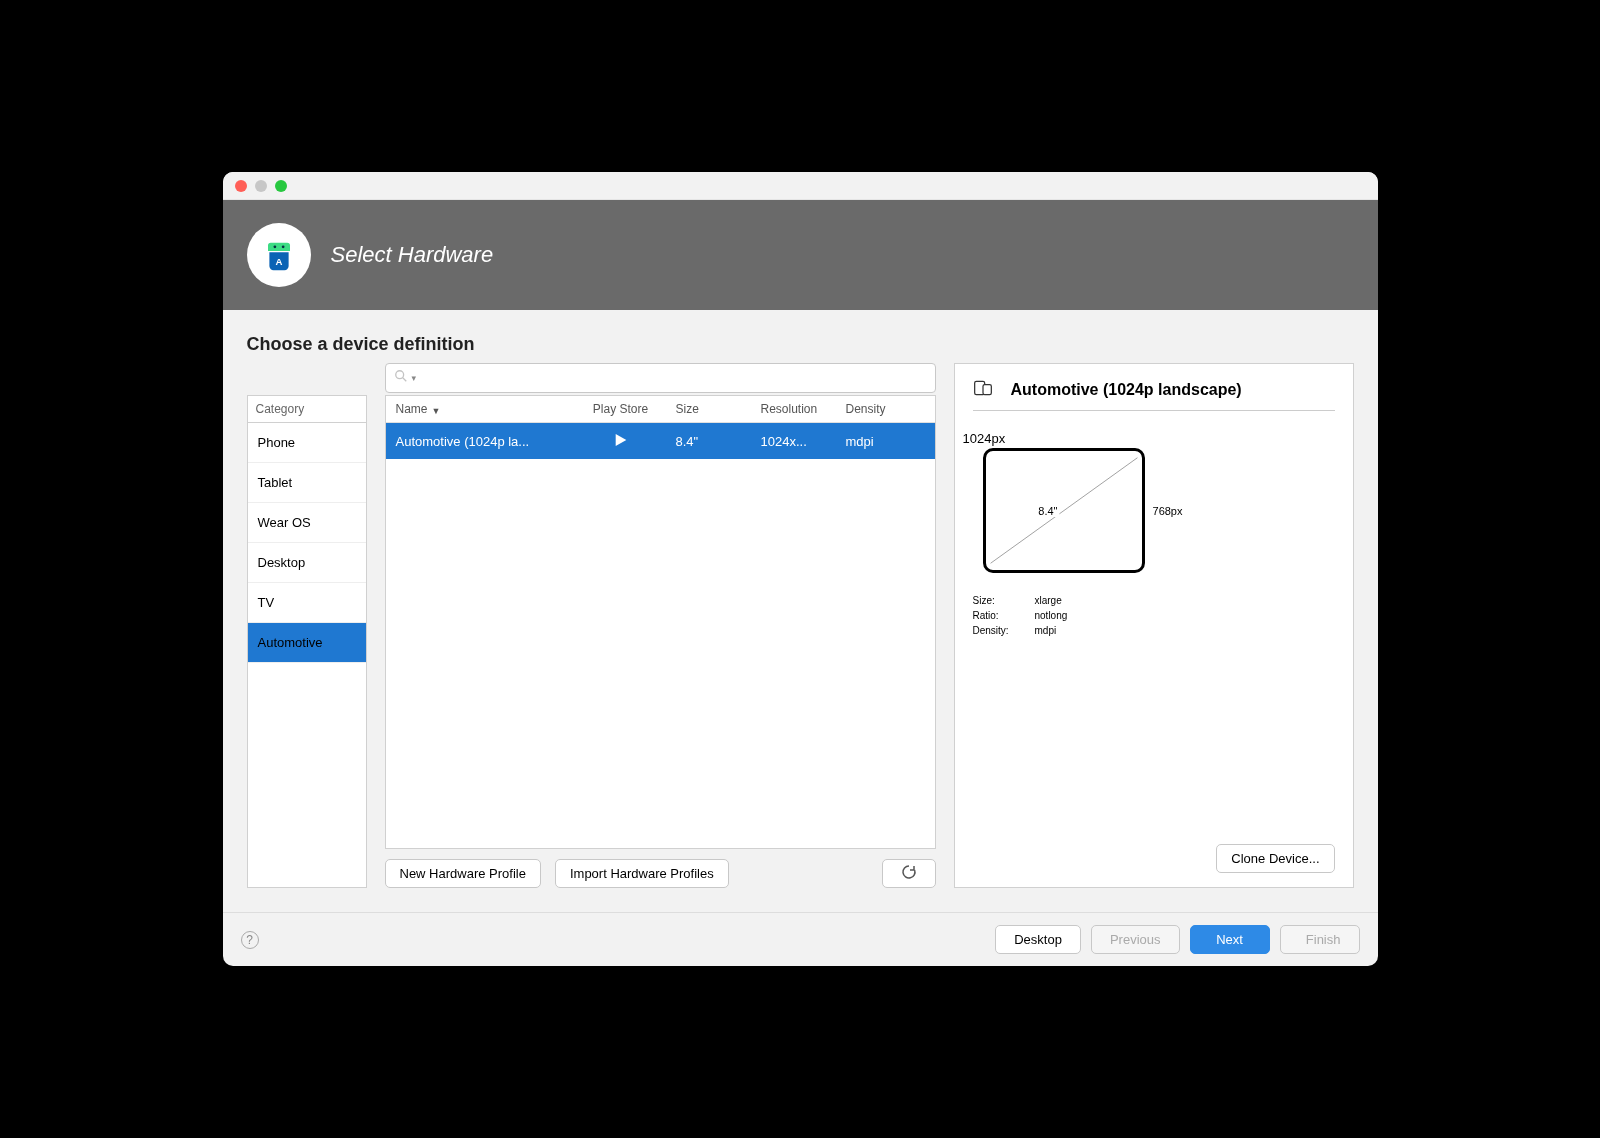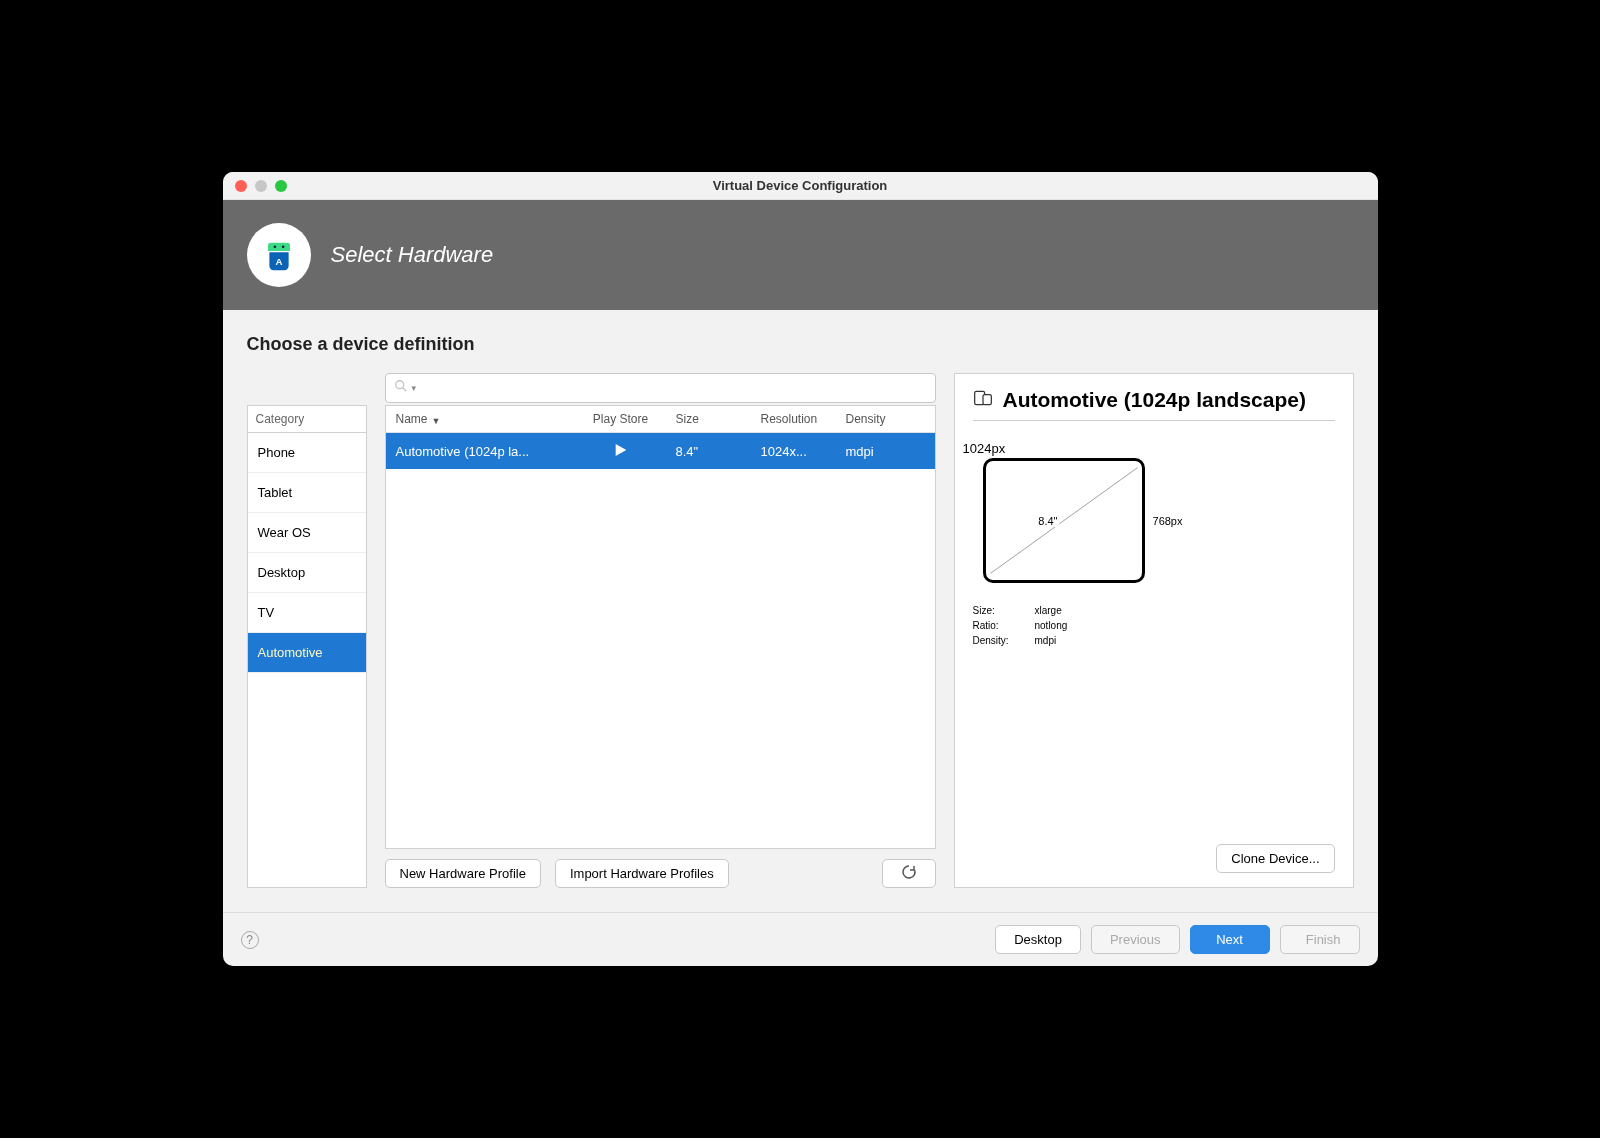--- a/index.html
+++ b/index.html
@@ -74,21 +74,21 @@
   .content {
     flex: 1;
     padding: 24px;
     display: flex;
     flex-direction: column;
   }
   .content-heading {
     font-size: 18px;
     font-weight: 700;
     color: #222;
-    margin-bottom: 18px;
+    margin-bottom: 8px;
   }
   .pane-row {
     display: flex;
     gap: 18px;
     flex: 1;
   }
   .left-col {
     width: 120px;
     display: flex;
     flex-direction: column;
@@ -110,21 +110,21 @@
     flex-direction: column;
   }
   .cat-item {
     padding: 12px 10px;
     font-size: 13px;
     cursor: pointer;
     border-bottom: 1px solid #eee;
   }
   .cat-item.selected {
     background: #1f78d1;
-    color: #fef9c3;
+    color: #000000;
   }
   .mid-col {
     flex: 1;
     display: flex;
     flex-direction: column;
   }
   .search-wrap {
     border: 1px solid #c8c8c8;
     border-radius: 4px;
     background: #fff;
@@ -183,22 +183,23 @@
     flex-direction: column;
   }
   .preview-title-row {
     display: flex;
     align-items: center;
     gap: 10px;
     padding-bottom: 8px;
     border-bottom: 1px solid #ccc;
   }
   .preview-title {
-    font-size: 21px;
+    font-size: 16px;
     font-weight: 700;
+    margin-left: 8px;
   }
   .preview-body {
     padding-top: 20px;
   }
   .dim-diagram {
     width: 200px;
     margin-left: 10px;
     position: relative;
   }
   .dim-top {
@@ -295,21 +296,20 @@
 <body>
 
 <div class="window">
 
   <div class="titlebar">
     <div class="traffic">
       <div class="tl red"></div>
       <div class="tl yellow"></div>
       <div class="tl green"></div>
     </div>
-    <div class="titlebar-title">Virtual Device Configuration</div>
   </div>
 
   <div class="banner">
     <div class="banner-icon">
       <svg viewBox="0 0 64 64">
         <circle cx="32" cy="32" r="30" fill="#fff"></circle>
         <path d="M20 14 h24 a4 4 0 0 1 4 4 v8 h-32 v-8 a4 4 0 0 1 4-4 z" fill="#3ddc84"></path>
         <circle cx="26" cy="20" r="2" fill="#073042"></circle>
         <circle cx="38" cy="20" r="2" fill="#073042"></circle>
         <path d="M18 28 h28 v20 a6 6 0 0 1 -6 6 h-16 a6 6 0 0 1 -6 -6 z" fill="#0a63b5"></path>

